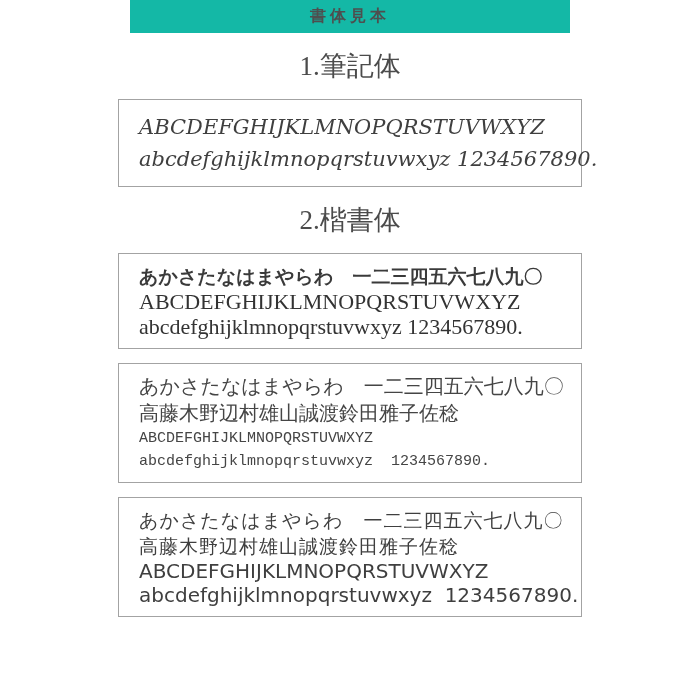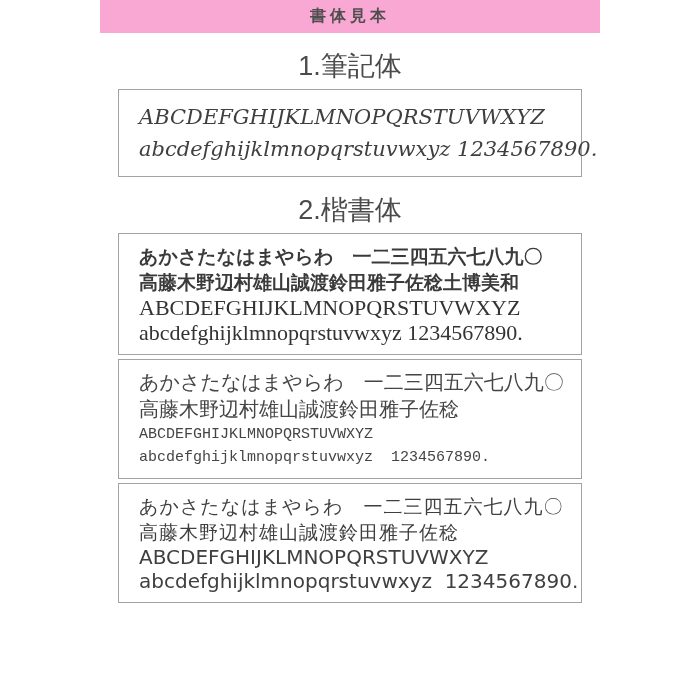--- a/index.html
+++ b/index.html
@@ -12,50 +12,50 @@
     font-family: "Liberation Sans", sans-serif;
   }
   .page {
     width: 700px;
     height: 700px;
     position: relative;
     background: #ffffff;
   }
   
   .header-bar {
-    width: 500px;
+    width: 440px;
     height: 33px;
     margin: 0 auto;
-    background: #f9a8d4;
+    background: #14b8a6;
     display: flex;
     align-items: center;
     justify-content: center;
   }
   .header-bar .title {
     font-size: 16px;
     font-weight: bold;
     letter-spacing: 4px;
     color: #4e4e4e;
     font-family: "Liberation Sans", sans-serif;
   }
   
   .section-heading {
     width: 100%;
     text-align: center;
     font-size: 27px;
     line-height: 38px;
     color: #4b4b4b;
     margin: 14px 0 0 0;
     font-weight: normal;
-    font-family: Liberation Sans, sans-serif;
+    font-family: Liberation Serif, serif;
   }
   
   .sample-box {
     width: 422px;          
-    margin: 4px auto;
+    margin: 14px auto;
     border: 1px solid #a3a3a3;
     background: #ffffff;
     padding: 9px 20px;
   }
   .sample-line {
     white-space: pre;
     color: #3c3c3c;
   }
   
   .sec-script .sample-line {
@@ -123,21 +123,20 @@
     <div class="sample-box">
       <div class="sample-line latin">ABCDEFGHIJKLMNOPQRSTUVWXYZ</div>
       <div class="sample-line latin">abcdefghijklmnopqrstuvwxyz 1234567890.</div>
     </div>
   </section>
 
   <section class="sec sec-kaisho">
     <h2 class="section-heading">2.楷書体</h2>
     <div class="sample-box">
       <div class="sample-line jp">あかさたなはまやらわ　一二三四五六七八九〇</div>
-      <div class="sample-line jp">高藤木野辺村雄山誠渡鈴田雅子佐稔土博美和</div>
       <div class="sample-line latin">ABCDEFGHIJKLMNOPQRSTUVWXYZ</div>
       <div class="sample-line latin">abcdefghijklmnopqrstuvwxyz 1234567890.</div>
     </div>
   </section>
 
   <section class="sec sec-mincho">
     <div class="sample-box">
       <div class="sample-line jp">あかさたなはまやらわ　一二三四五六七八九〇</div>
       <div class="sample-line jp">高藤木野辺村雄山誠渡鈴田雅子佐稔</div>
       <div class="sample-line latin">ABCDEFGHIJKLMNOPQRSTUVWXYZ</div>

